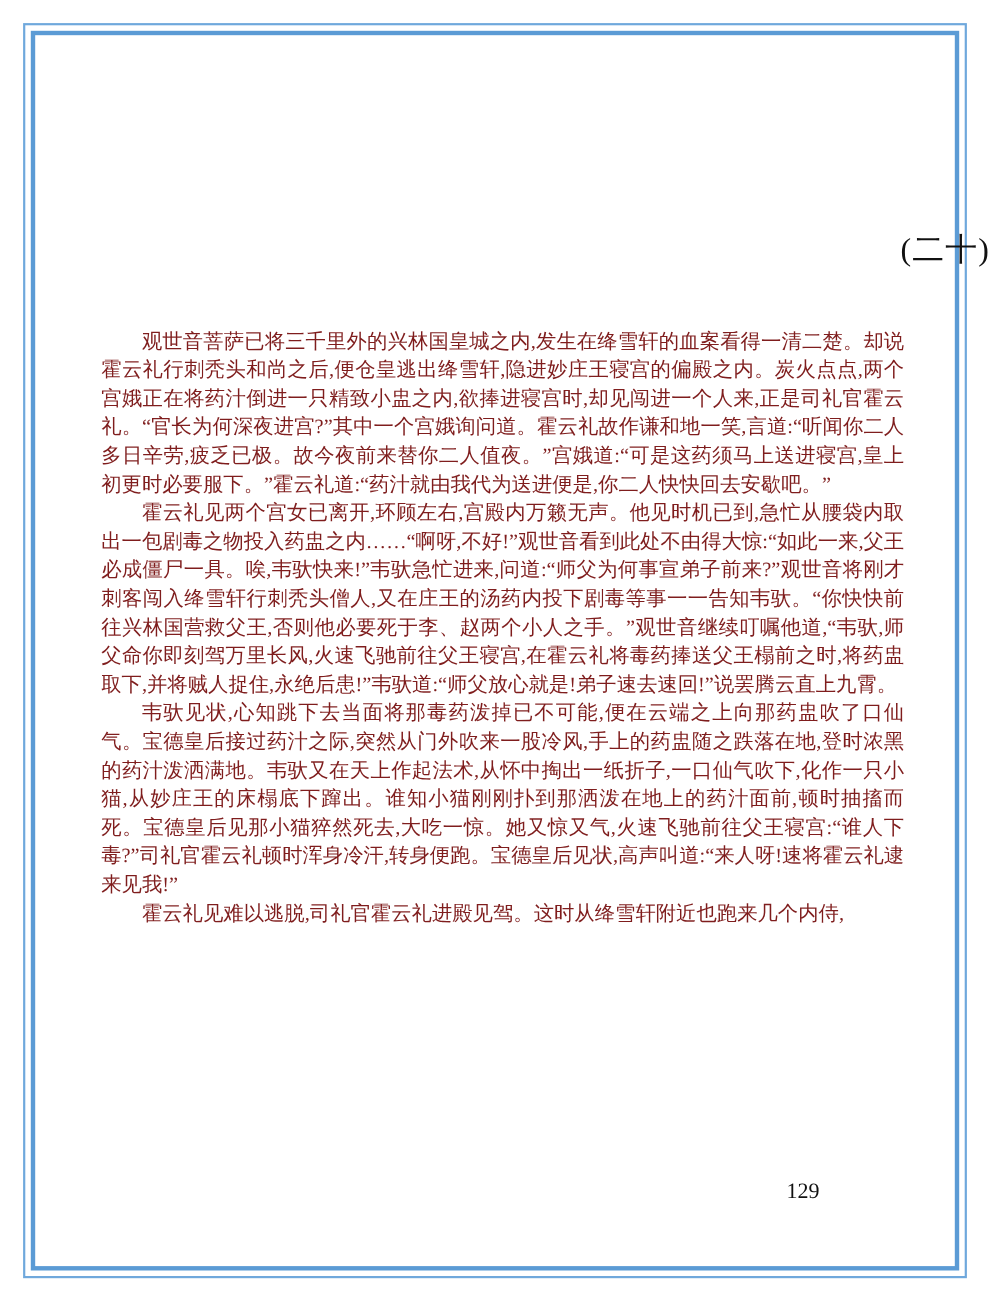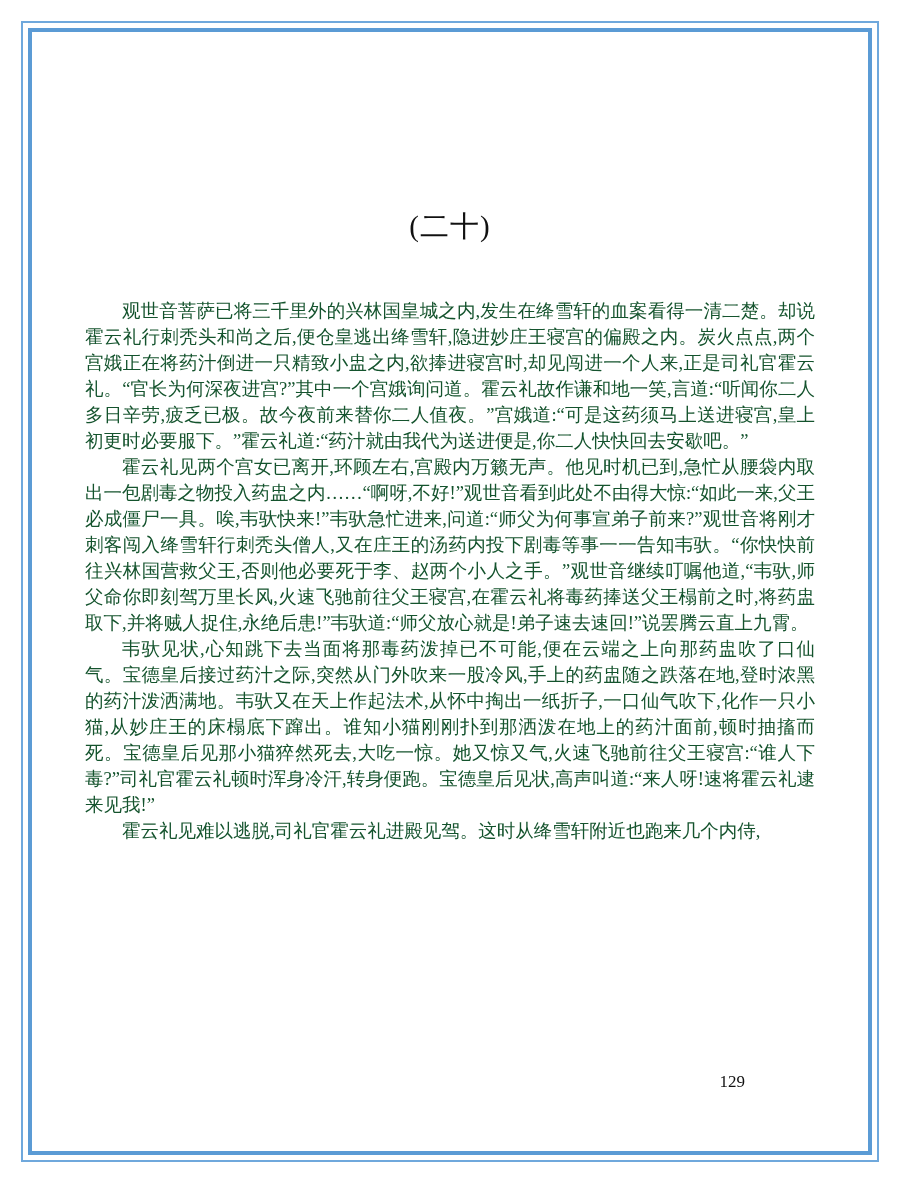--- a/index.html
+++ b/index.html
@@ -21,47 +21,47 @@
   }
   .frame-inner {
     position: absolute;
     left: 5px; top: 5px; right: 5px; bottom: 5px;
     border: 4px solid #5b9bd5;
   }
   .chapter-title {
     position: absolute;
     left: 0; right: 0;
     top: 207px;
-    text-align: center;
+    text-align: right;
     font-size: 29px;
     font-weight: 400;
     color: #111111;
     letter-spacing: 1px;
   }
   .body-text {
     position: absolute;
-    left: 85px;
+    left: 92px;
     top: 298px;
     width: 730px;
     font-size: 18.5px;
     line-height: 26px;
-    color: #14532d;
+    color: #7f1d1d;
     text-align: justify;
   }
   .body-text p {
     text-indent: 2em;
   }
   .page-number {
     position: absolute;
     left: 85px;
     top: 1072px;
     width: 730px;
     text-align: right;
     padding-right: 70px;
-    font-size: 17px;
+    font-size: 20px;
     color: #111111;
   }
 </style>
 </head>
 <body>
 
 <div class="page">
   <div class="frame-outer">
     <div class="frame-inner"></div>
   </div>

